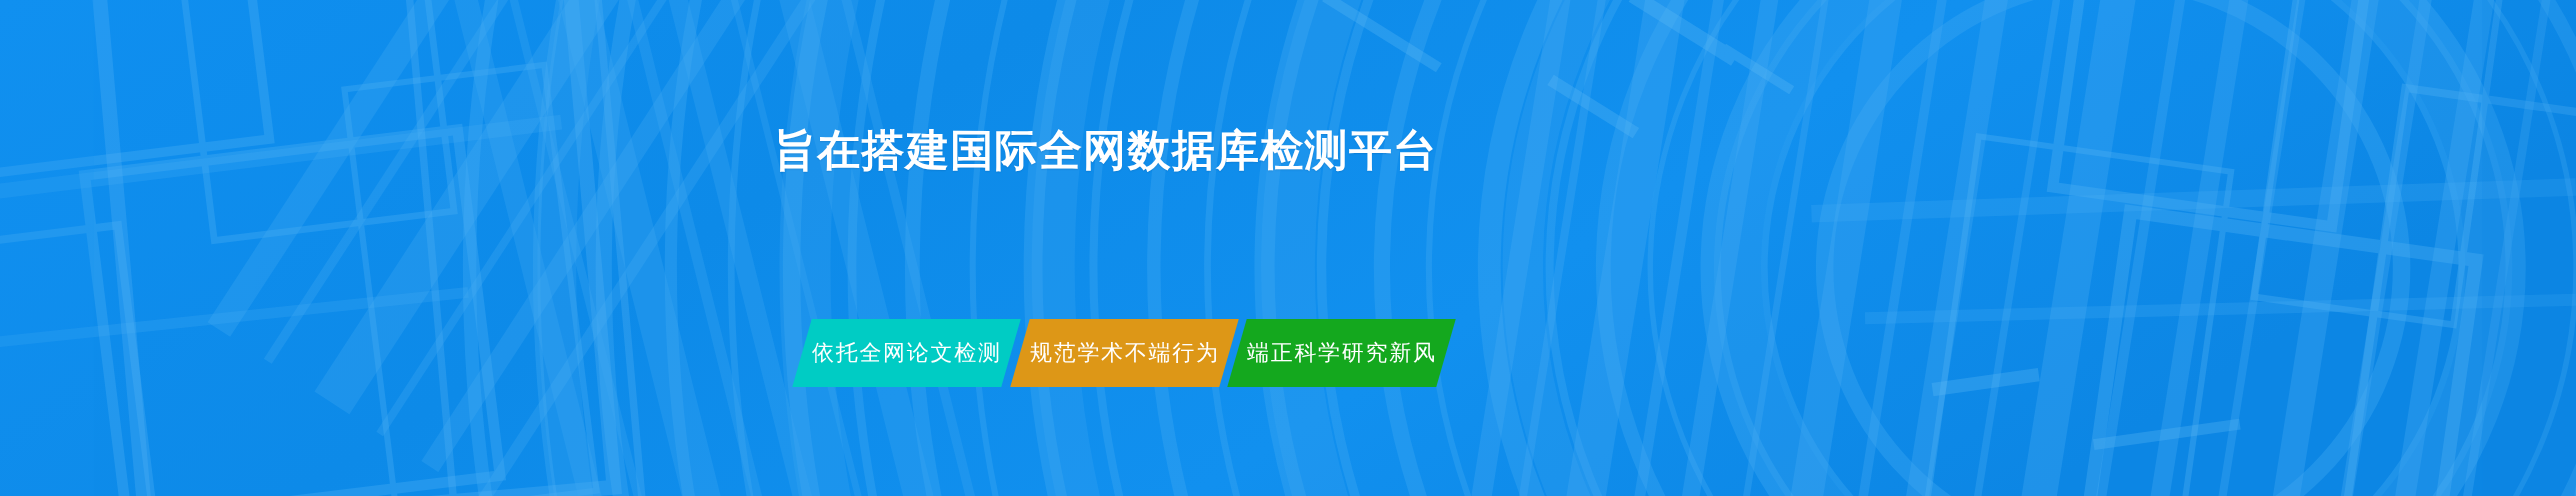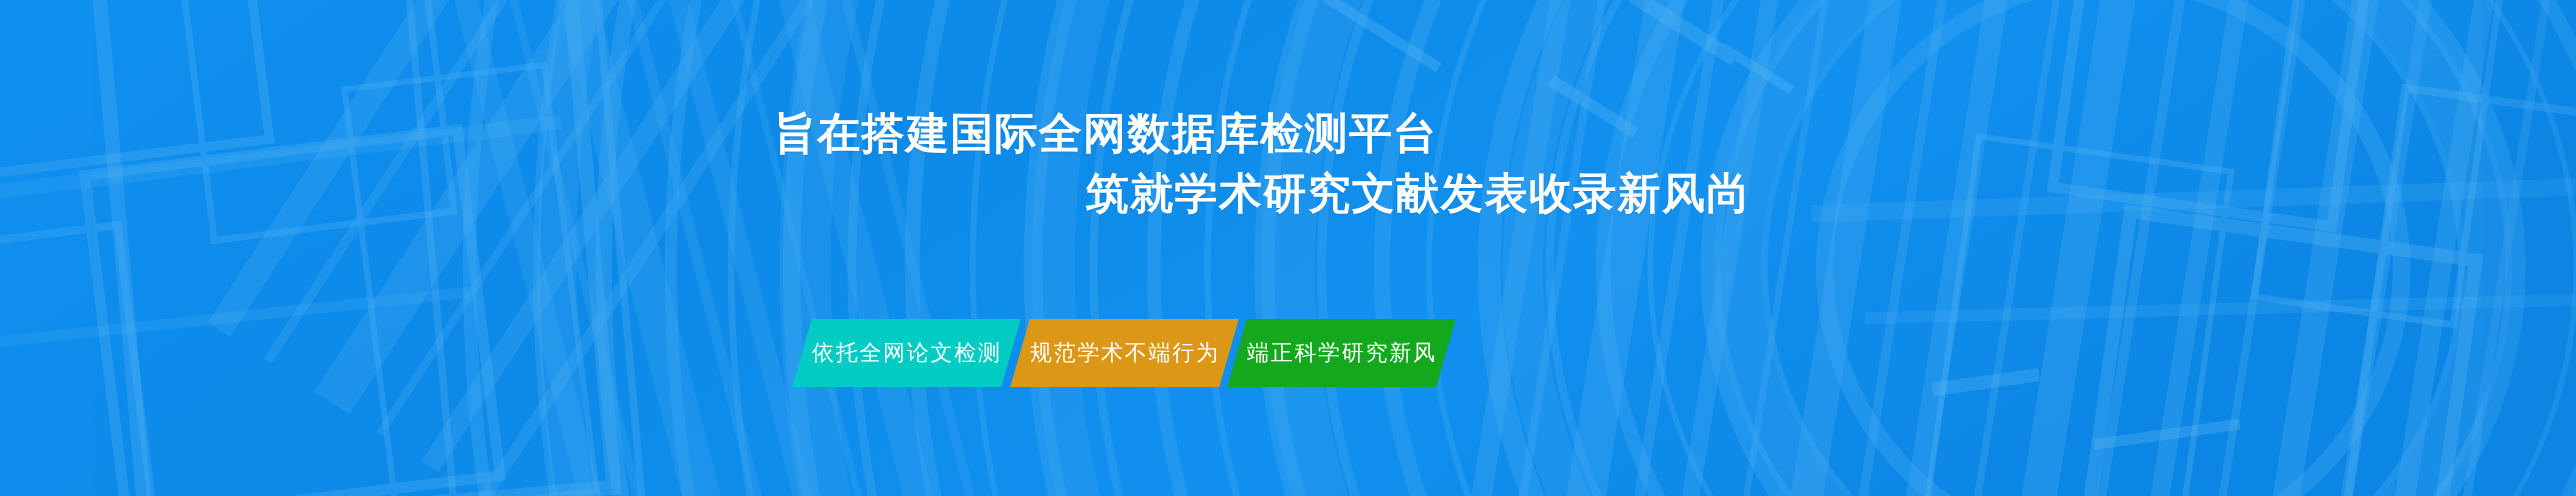--- a/index.html
+++ b/index.html
@@ -35,20 +35,21 @@
     width: 2576px;
   }
   .headline {
     color: #ffffff;
     font-weight: 700;
     font-size: 43px;
     line-height: 60px;
     letter-spacing: 1.3px;
     white-space: nowrap;
     text-shadow: 0 0.7px 1.3px rgba(0,60,120,0.16);
+    margin-top: 17px;
   }
   .headline-1 { margin-left: 773px; }
   .headline-2 { margin-left: 1086px; }
 
   
   .tag-strip {
     position: absolute;
     left: 0;
     top: 319px;
     height: 68px;
@@ -212,21 +213,20 @@
 
       <rect x="0" y="0" width="140" height="740" fill="#1b94f0" opacity="0.16"></rect>
       <rect x="3700" y="0" width="140" height="740" fill="#0b84e2" opacity="0.16"></rect>
     </g>
   </svg>
 
   <div class="content">
 
     <div class="headline-block">
       <div class="headline headline-1">旨在搭建国际全网数据库检测平台</div>
-      <div class="headline headline-2">筑就学术研究文献发表收录新风尚</div>
     </div>
 
     <div class="tag-strip">
 
       <div class="tag tag-teal">
         <span class="tag-label">依托全网论文检测</span>
       </div>
 
       <div class="tag tag-orange">
         <span class="tag-label">规范学术不端行为</span>

